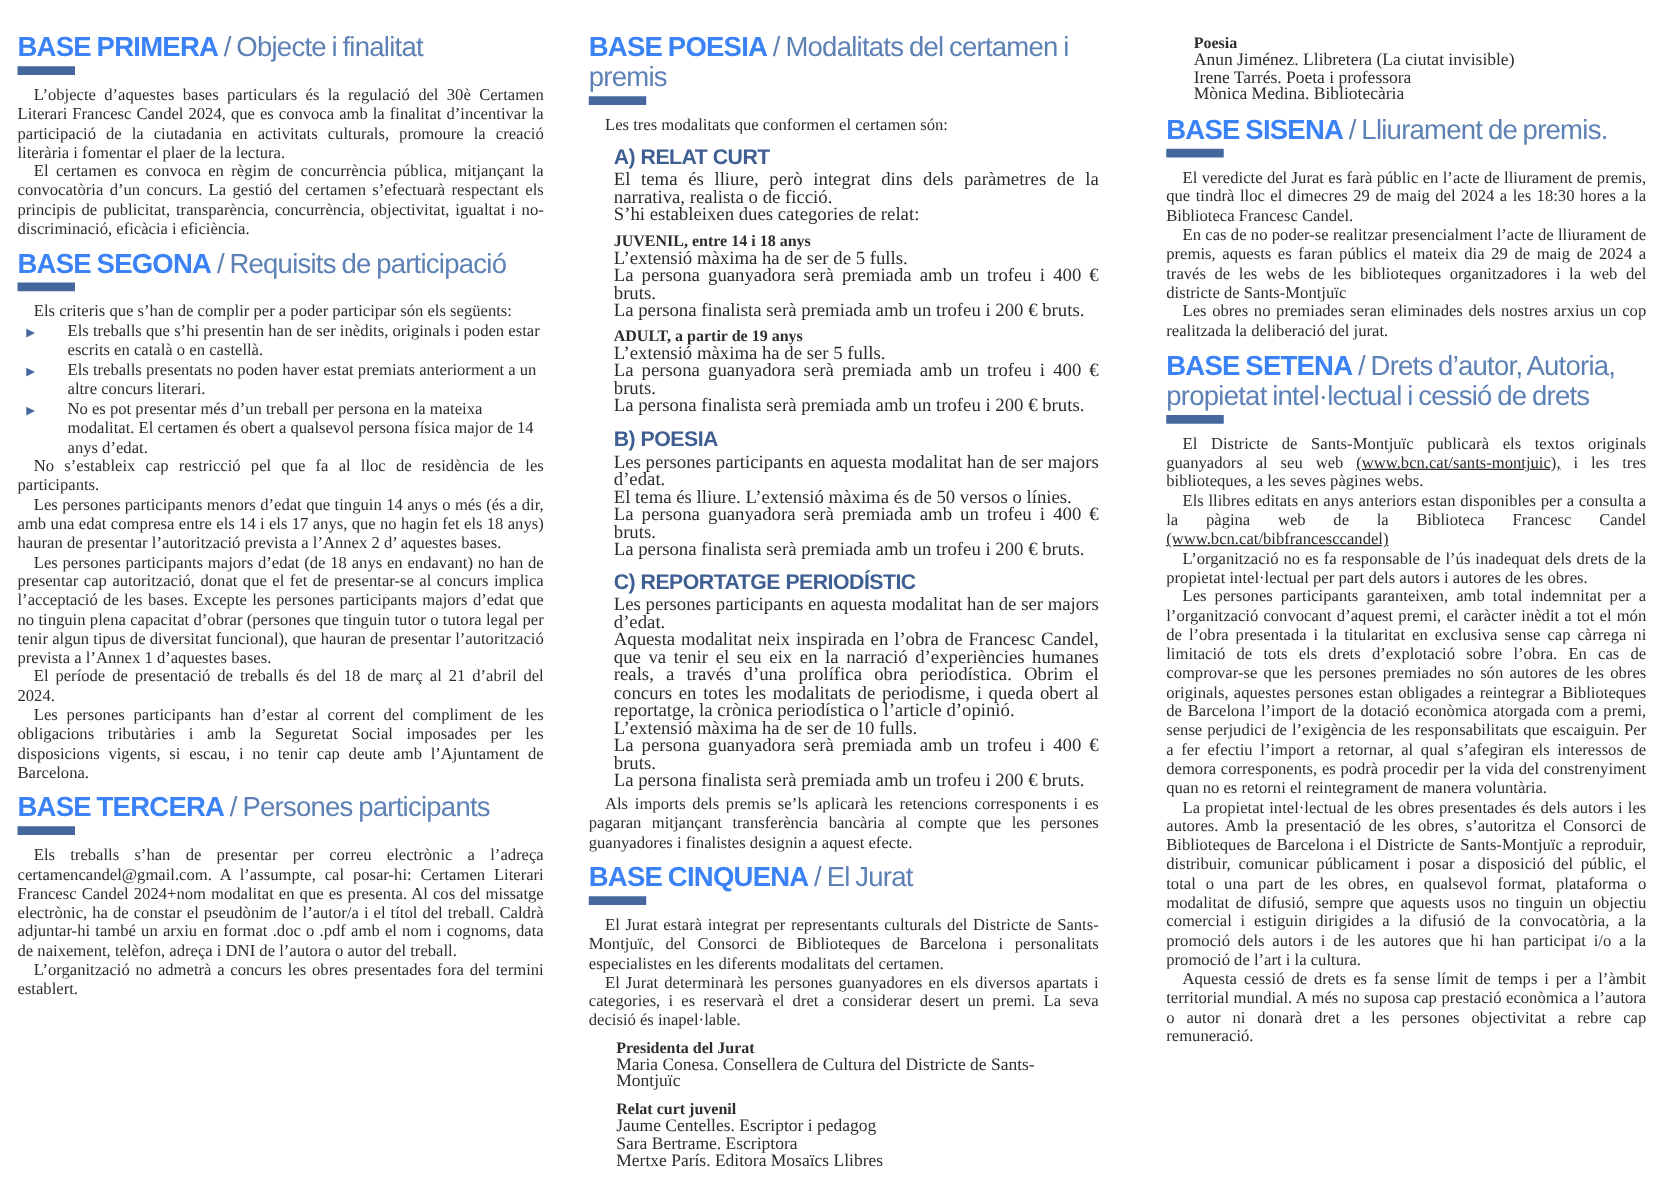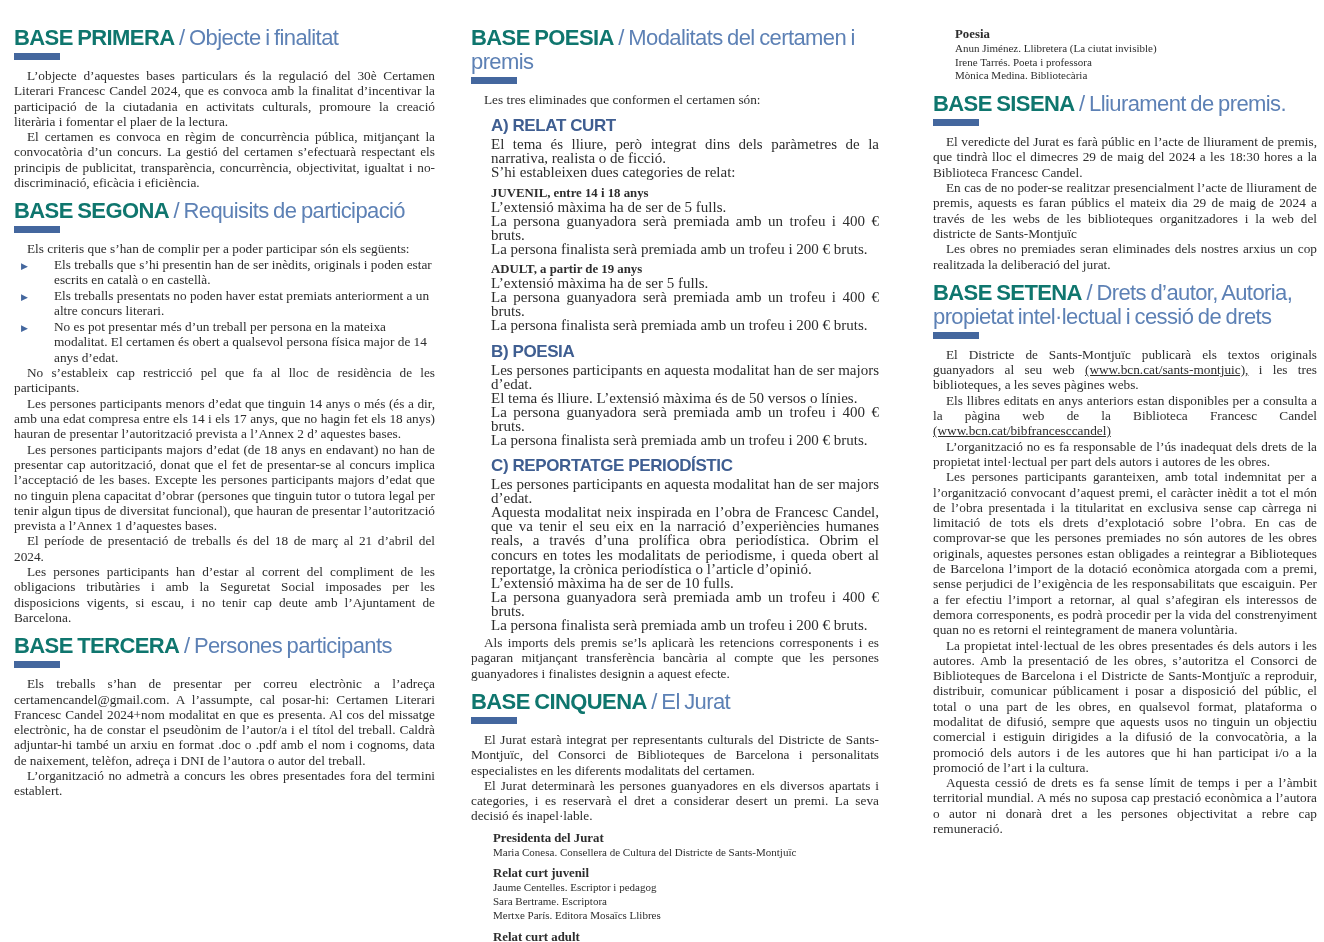--- a/index.html
+++ b/index.html
@@ -14,21 +14,21 @@
   .col2 { width:408px; margin-right:54px; flex:none; }
   .col3 { width:384px; flex:none; }
 
   .heading { margin:9px 0 8px 0; }
   .heading.first { margin-top:0; }
   .h-line {
     font-family:"Liberation Sans", sans-serif;
     font-size:22px; line-height:24px;
     letter-spacing:-0.6px; word-spacing:-1px;
   }
-  .h-main { font-weight:bold; color:#0f766e; }
+  .h-main { font-weight:bold; color:#3b82f6; }
   .h-sub  { font-weight:normal; color:#5d81b5; }
   .h-bar  { width:46px; height:7px; background:#44679e; margin-top:3px; }
 
   .para {
     font-size:13.3px; line-height:15.3px;
     text-align:justify; text-indent:13px;
   }
 
   .bullet { display:flex; font-size:13.3px; line-height:15.5px; }
   .tri {
@@ -46,21 +46,21 @@
     font-size:17px; line-height:19px;
     letter-spacing:-0.4px;
     margin-top:9px; margin-bottom:2px;
   }
   .mline { font-size:15px; line-height:14.1px; text-align:justify; }
   .cat   { font-size:12.8px; line-height:14.1px; font-weight:bold; margin-top:6px; }
   .outro { margin-top:3px; }
 
   .jury { margin-left:22px; }
   .jury-title  { font-size:12.8px; line-height:13.8px; font-weight:bold; margin-top:8px; }
-  .jury-member { font-size:11px; line-height:13.8px; }
+  .jury-member { font-size:14px; line-height:13.8px; }
 
   .doclink { text-decoration:underline; color:#2d2d2d; cursor:pointer; }
 </style>
 </head>
 <body>
 
 <div class="page">
 
   <div class="col1">
 
@@ -120,21 +120,21 @@
   <div class="col2">
 
     <section>
       <div class="heading first">
         <div class="h-line">
           <span class="h-main">BASE POESIA</span>
           <span class="h-sub">/ Modalitats del certamen i premis</span>
         </div>
         <div class="h-bar"></div>
       </div>
-      <p class="intro">Les tres eliminades que conformen el certamen són:</p>
+      <p class="intro">Les tres modalitats que conformen el certamen són:</p>
 
       <div class="mod-block">
         <div class="subhead">A) RELAT CURT</div>
         <p class="mline">El tema és lliure, però integrat dins dels paràmetres de la narrativa, realista o de ficció.</p>
         <p class="mline">S’hi estableixen dues categories de relat:</p>
         <div class="cat">JUVENIL, entre 14 i 18 anys</div>
         <p class="mline">L’extensió màxima ha de ser de 5 fulls.</p>
         <p class="mline">La persona guanyadora serà premiada amb un trofeu i 400 € bruts.</p>
         <p class="mline">La persona finalista serà premiada amb un trofeu i 200 € bruts.</p>
         <div class="cat">ADULT, a partir de 19 anys</div>

